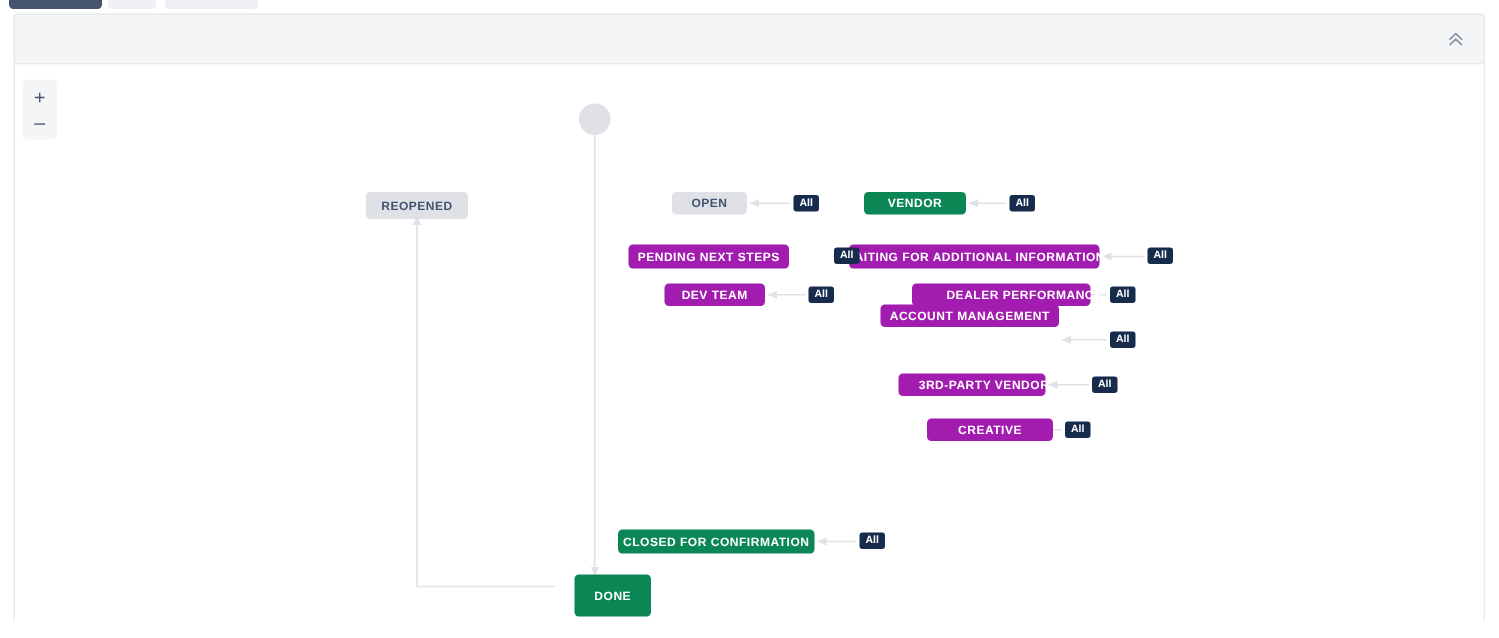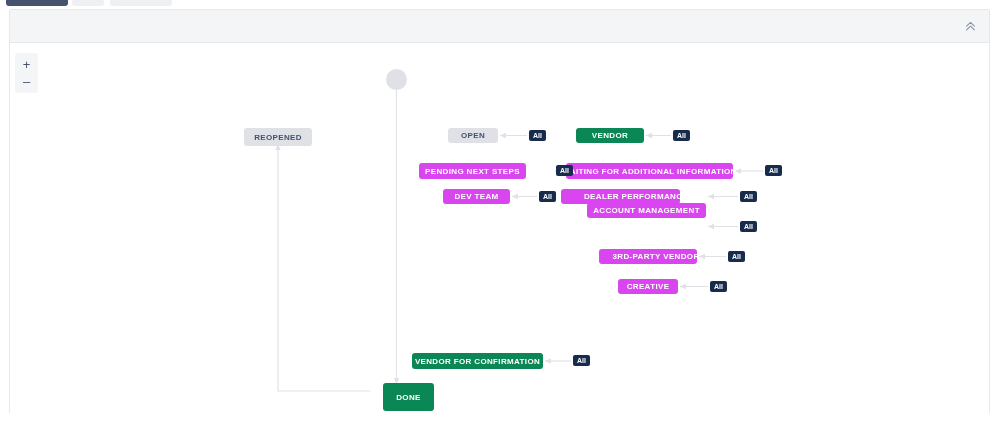--- a/index.html
+++ b/index.html
@@ -48,21 +48,21 @@
   #diagram{position:absolute;left:0;top:0;width:981px;height:371px;}
   #edges{position:absolute;left:0;top:0;width:981px;height:371px;pointer-events:none;}
   .node{
     position:absolute;display:flex;align-items:center;justify-content:center;
     border-radius:3px;box-sizing:border-box;
     font-size:8px;font-weight:bold;letter-spacing:.35px;
     white-space:nowrap;cursor:pointer;
     font-family:"Liberation Sans", sans-serif;
   }
   .node.gray{background:#dfe1e6;color:#42526e;}
-  .node.blue{background:#d946ef;color:#ffffff;}
+  .node.blue{background:#a21caf;color:#ffffff;}
   .node.green{background:#0a8754;color:#ffffff;}
   .badge{
     position:absolute;height:11px;min-width:17px;padding:0 3px;
     background:#172b4d;color:#ffffff;border-radius:2px;
     display:flex;align-items:center;justify-content:center;
     font-size:7px;font-weight:bold;box-sizing:border-box;cursor:pointer;
     font-family:"Liberation Sans", sans-serif;
   }
   .start-circle{
     position:absolute;width:21px;height:21px;border-radius:50%;
@@ -153,38 +153,38 @@
       </div>
 
       <div class="node blue" style="left:556px;top:120px;width:167px;height:16px;">
         <span>WAITING FOR ADDITIONAL INFORMATION</span>
       </div>
 
       <div class="node blue" style="left:433px;top:146px;width:67px;height:15px;">
         <span>DEV TEAM</span>
       </div>
 
-      <div class="node blue" style="left:551px;top:146px;width:119px;height:15px;padding-left:31px;">
+      <div class="node blue" style="left:598px;top:146px;width:119px;height:15px;padding-left:31px;">
         <span>DEALER PERFORMANCE</span>
       </div>
 
       <div class="node blue" style="left:577px;top:160px;width:119px;height:15px;">
         <span>ACCOUNT MANAGEMENT</span>
       </div>
 
       <div class="node blue" style="left:589px;top:206px;width:98px;height:15px;padding-left:16px;">
         <span>3RD-PARTY VENDOR</span>
       </div>
 
-      <div class="node blue" style="left:608px;top:236px;width:60px;height:15px;">
+      <div class="node blue" style="left:608px;top:236px;width:84px;height:15px;">
         <span>CREATIVE</span>
       </div>
 
       <div class="node green" style="left:402px;top:310px;width:131px;height:16px;">
-        <span>VENDOR FOR CONFIRMATION</span>
+        <span>CLOSED FOR CONFIRMATION</span>
       </div>
 
       <div class="node green" style="left:373px;top:340px;width:51px;height:28px;">
         <span>DONE</span>
       </div>
 
       <div class="badge" style="left:519px;top:87px;">
         <span>All</span>
       </div>
       <div class="badge" style="left:663px;top:87px;">

